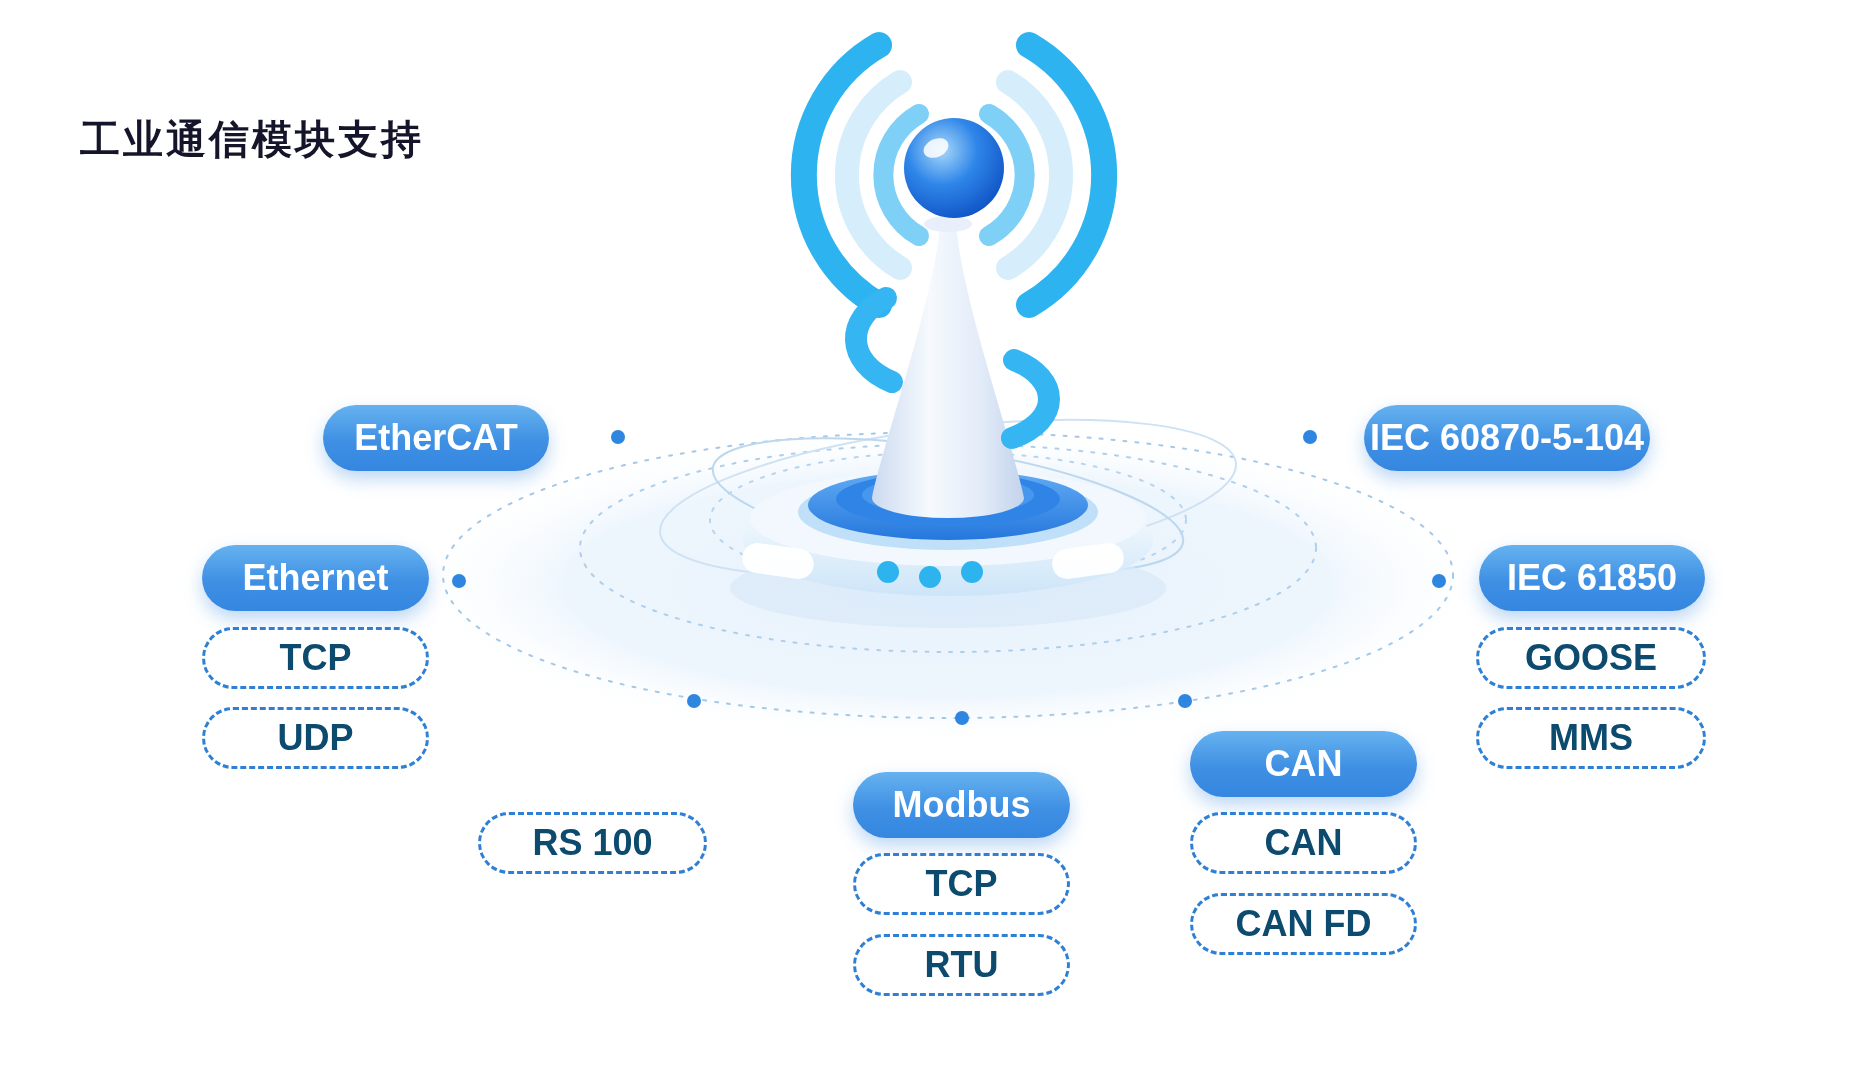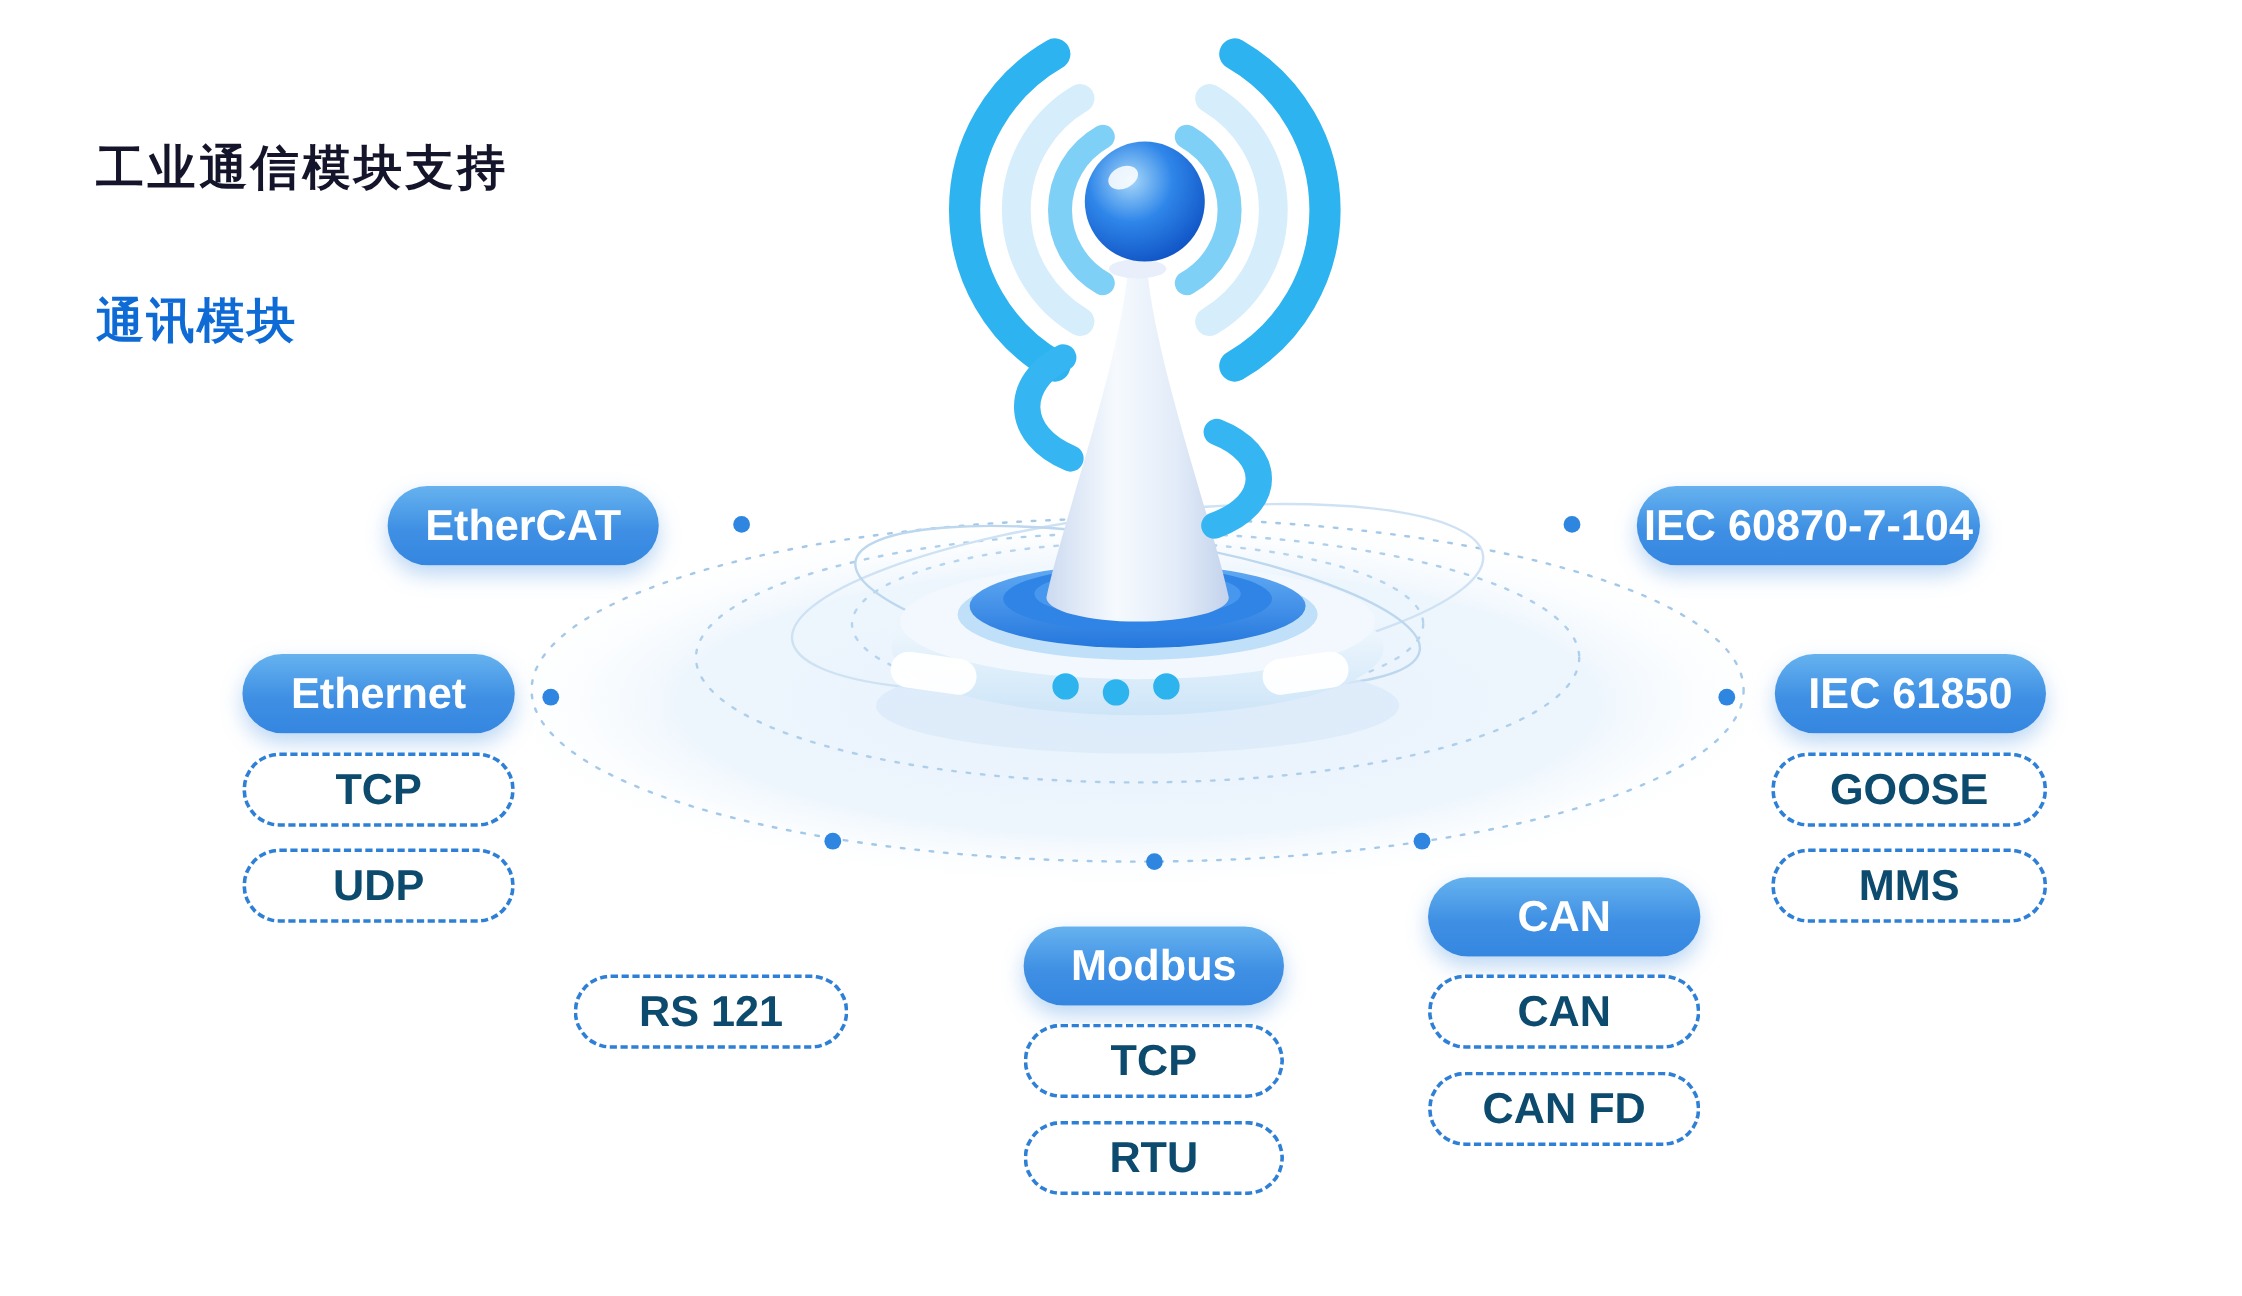--- a/index.html
+++ b/index.html
@@ -122,35 +122,34 @@
         <path d="M 989 114 A 70 70 0 0 1 989 236" stroke="#7fd0f6" stroke-width="20"></path>
       </g>
       <path d="M 886 298 C 846 318 844 362 892 382" stroke="#35b6f2" stroke-width="22" stroke-linecap="round" fill="none"></path>
       <path d="M 1014 360 C 1060 378 1062 420 1012 438" stroke="#35b6f2" stroke-width="22" stroke-linecap="round" fill="none"></path>
       <circle cx="954" cy="168" r="50" fill="url(#sphereGrad)"></circle>
       <ellipse cx="936" cy="148" rx="13" ry="9" fill="#ffffff" opacity="0.85" transform="rotate(-25 936 148)"></ellipse>
     </g>
   </svg>
 
   <h1 class="title">工业通信模块支持</h1>
-  <h2 class="subtitle">通讯模块</h2>
 
   <div class="pill solid" style="left:323px; top:405px; width:226px;">EtherCAT</div>
 
-  <div class="pill solid" style="left:1364px; top:405px; width:286px;">IEC 60870-7-104</div>
+  <div class="pill solid" style="left:1364px; top:405px; width:286px;">IEC 60870-5-104</div>
 
   <div class="pill solid" style="left:202px; top:545px; width:227px;">Ethernet</div>
   <div class="pill dashed" style="left:202px; top:627px; width:227px;">TCP</div>
   <div class="pill dashed" style="left:202px; top:707px; width:227px;">UDP</div>
 
   <div class="pill solid" style="left:1479px; top:545px; width:226px;">IEC 61850</div>
   <div class="pill dashed" style="left:1476px; top:627px; width:230px;">GOOSE</div>
   <div class="pill dashed" style="left:1476px; top:707px; width:230px;">MMS</div>
 
-  <div class="pill dashed" style="left:478px; top:812px; width:229px;">RS 121</div>
+  <div class="pill dashed" style="left:478px; top:812px; width:229px;">RS 100</div>
 
   <div class="pill solid" style="left:853px; top:772px; width:217px;text-align:center;">Modbus</div>
   <div class="pill dashed" style="left:853px; top:853px; width:217px;">TCP</div>
   <div class="pill dashed" style="left:853px; top:934px; width:217px;">RTU</div>
 
   <div class="pill solid" style="left:1190px; top:731px; width:227px;">CAN</div>
   <div class="pill dashed" style="left:1190px; top:812px; width:227px;">CAN</div>
   <div class="pill dashed" style="left:1190px; top:893px; width:227px;">CAN FD</div>
 
 </div>

